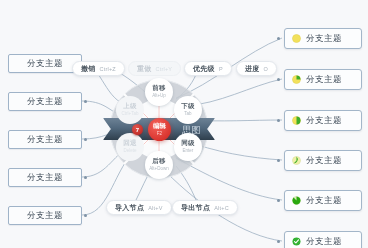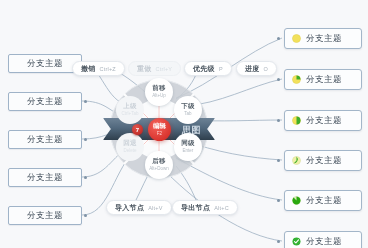--- a/index.html
+++ b/index.html
@@ -77,21 +77,21 @@
   .ringbg{position:absolute;inset:0;}
   .band{
     position:absolute;
     left:103px;top:118px;width:112px;height:22px;
     background:linear-gradient(180deg,#6d8296 0%,#51687d 45%,#2f3f4d 100%);
     border-radius:1px;
     clip-path:polygon(0 0,100% 0,93% 50%,100% 100%,0 100%,7% 50%);
   }
   .bandtxt{
     position:absolute;left:182px;top:124px;
-    font-size:9px;color:#cfdae4;font-weight:bold;letter-spacing:.5px;
+    font-size:9px;color:#cfdae4;font-weight:normal;letter-spacing:.5px;
   }
 
   .cnode{
     position:absolute;
     width:28px;height:28px;border-radius:50%;
     background:#ffffff;
     display:flex;flex-direction:column;align-items:center;justify-content:center;
     box-shadow:0 1px 3px rgba(70,90,110,.22);
   }
   .cnode .cl{font-size:6.5px;color:#55606a;font-weight:bold;line-height:1.05;letter-spacing:.2px;}

